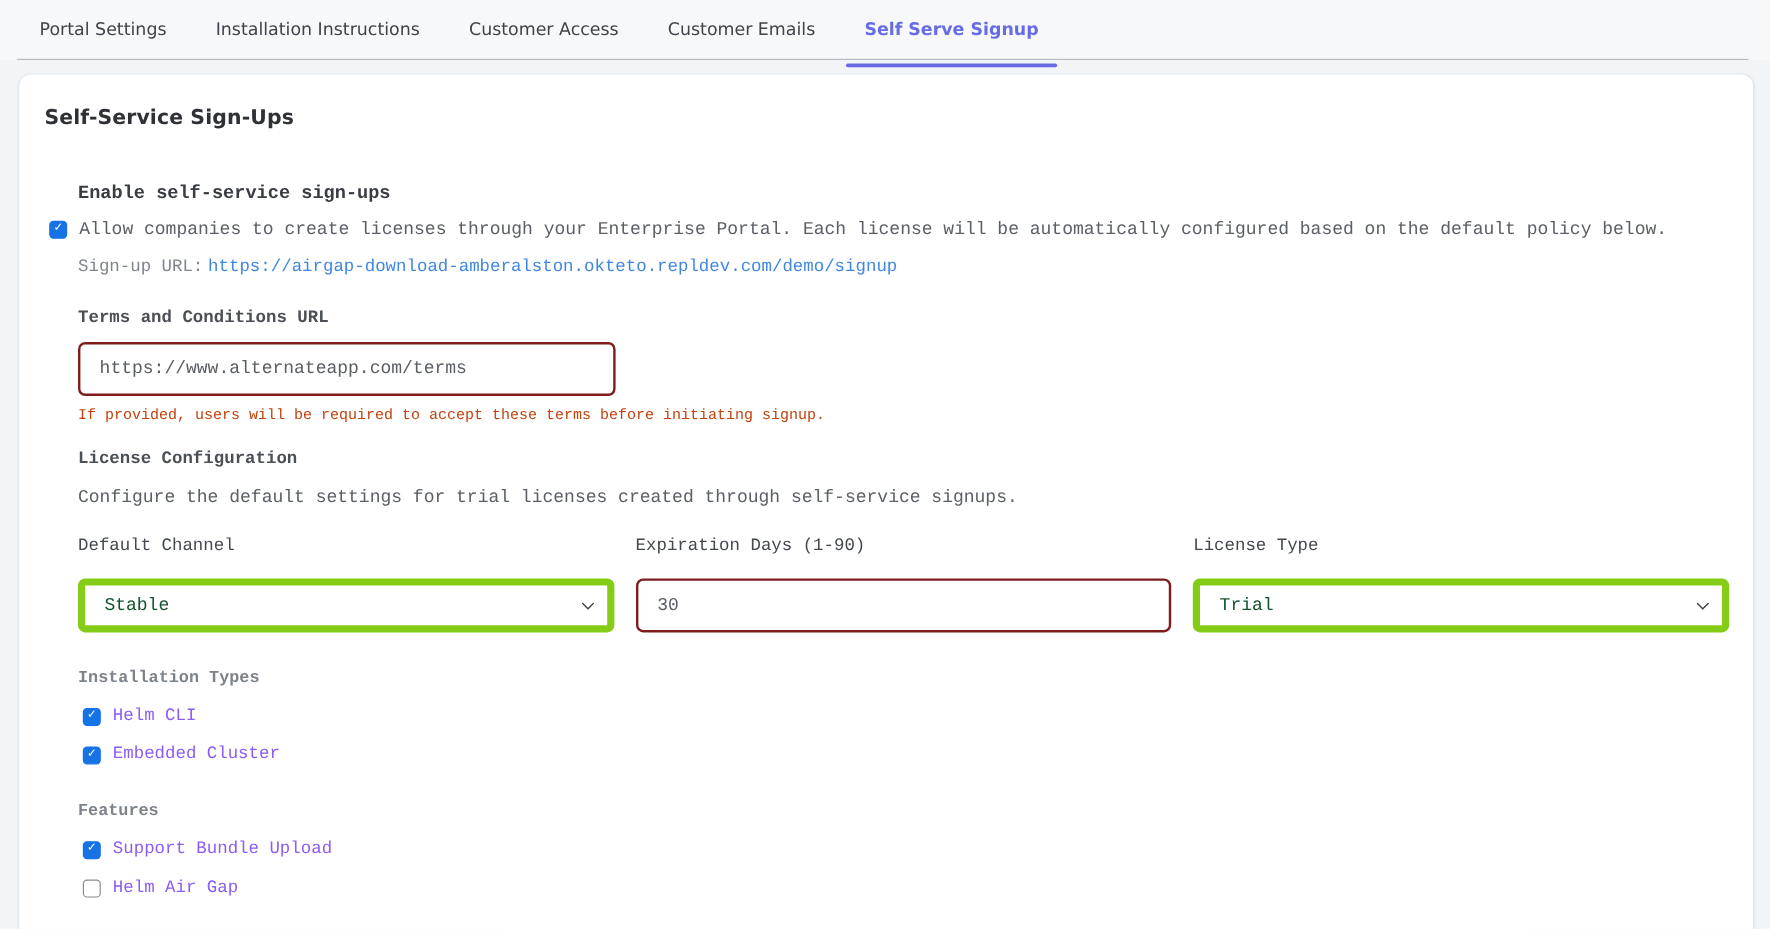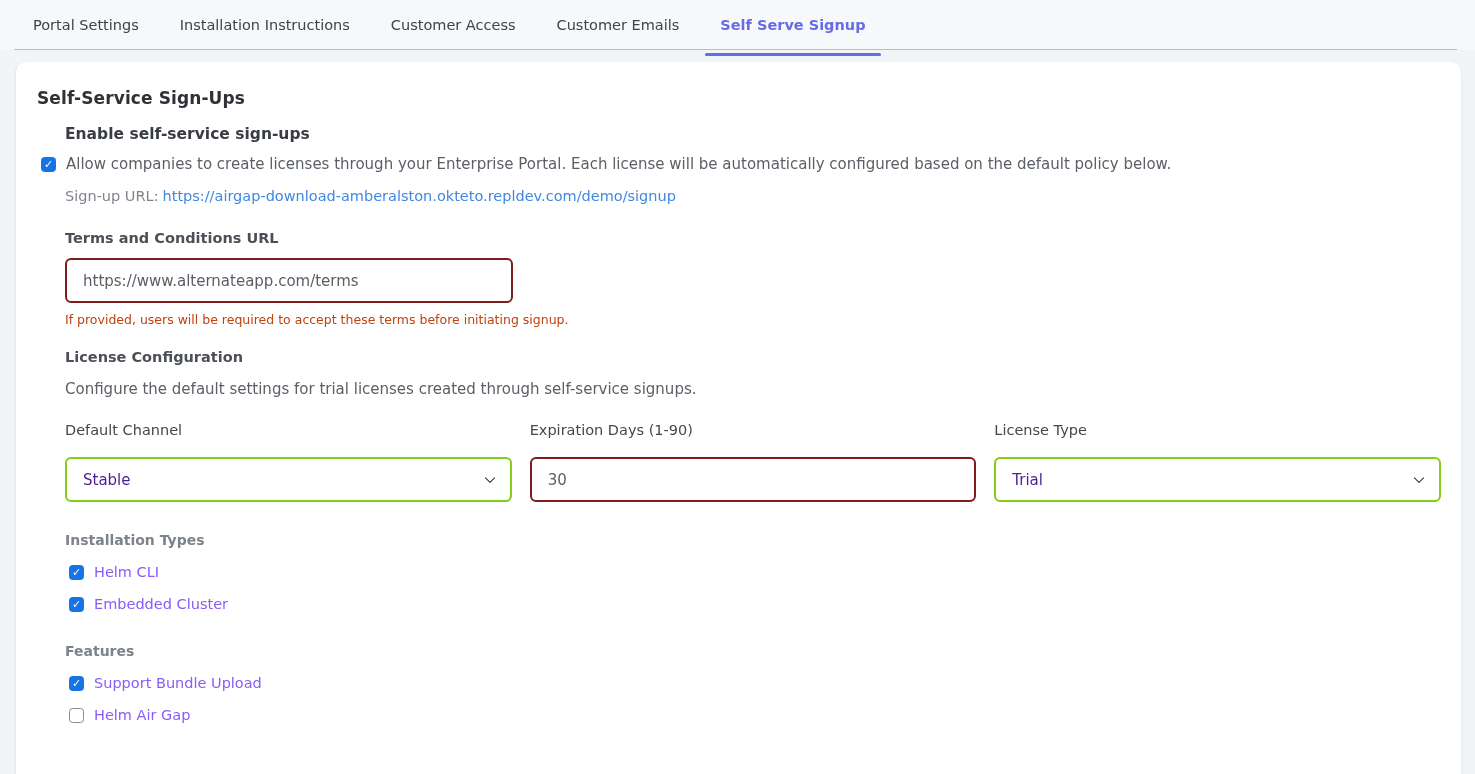--- a/index.html
+++ b/index.html
@@ -62,21 +62,21 @@
     box-shadow:0 1px 3px rgba(30,40,60,.10),0 1px 2px rgba(30,40,60,.06);
     padding:26px 20px 60px 21px;
     height:760px;
   }
   .card-title{
     font-size:17px;
     font-weight:600;
     color:#2e3136;
     letter-spacing:.1px;
   }
-  .content{margin-left:28px;margin-top:17px;}
+  .content{margin-left:28px;margin-top:44px;font-family:Liberation Mono, monospace;}
   .section-heading{
     font-size:15.5px;
     font-weight:600;
     color:#393d43;
   }
   .enable-row{
     display:flex;
     align-items:flex-start;
     margin-left:-24px;
     margin-top:11px;
@@ -138,26 +138,26 @@
   .field-grid .col-label{
     font-size:14.5px;
     font-weight:500;
     color:#43474e;
     display:block;
   }
   .control-wrap{position:relative;margin-top:19px;}
   .select-control{
     width:100%;
     height:45px;
-    border:2px solid #84cc16;
+    border:6px solid #84cc16;
     border-radius:6px;
     padding:0 36px 0 16px;
     font-family:inherit;
     font-size:15px;
-    color:#4c1d95;
+    color:#14532d;
     background:#fff;
     appearance:none;
     -webkit-appearance:none;
     outline:none;
     cursor:pointer;
   }
   .chevron{
     position:absolute;
     right:18px;top:16px;
     width:9px;height:9px;

